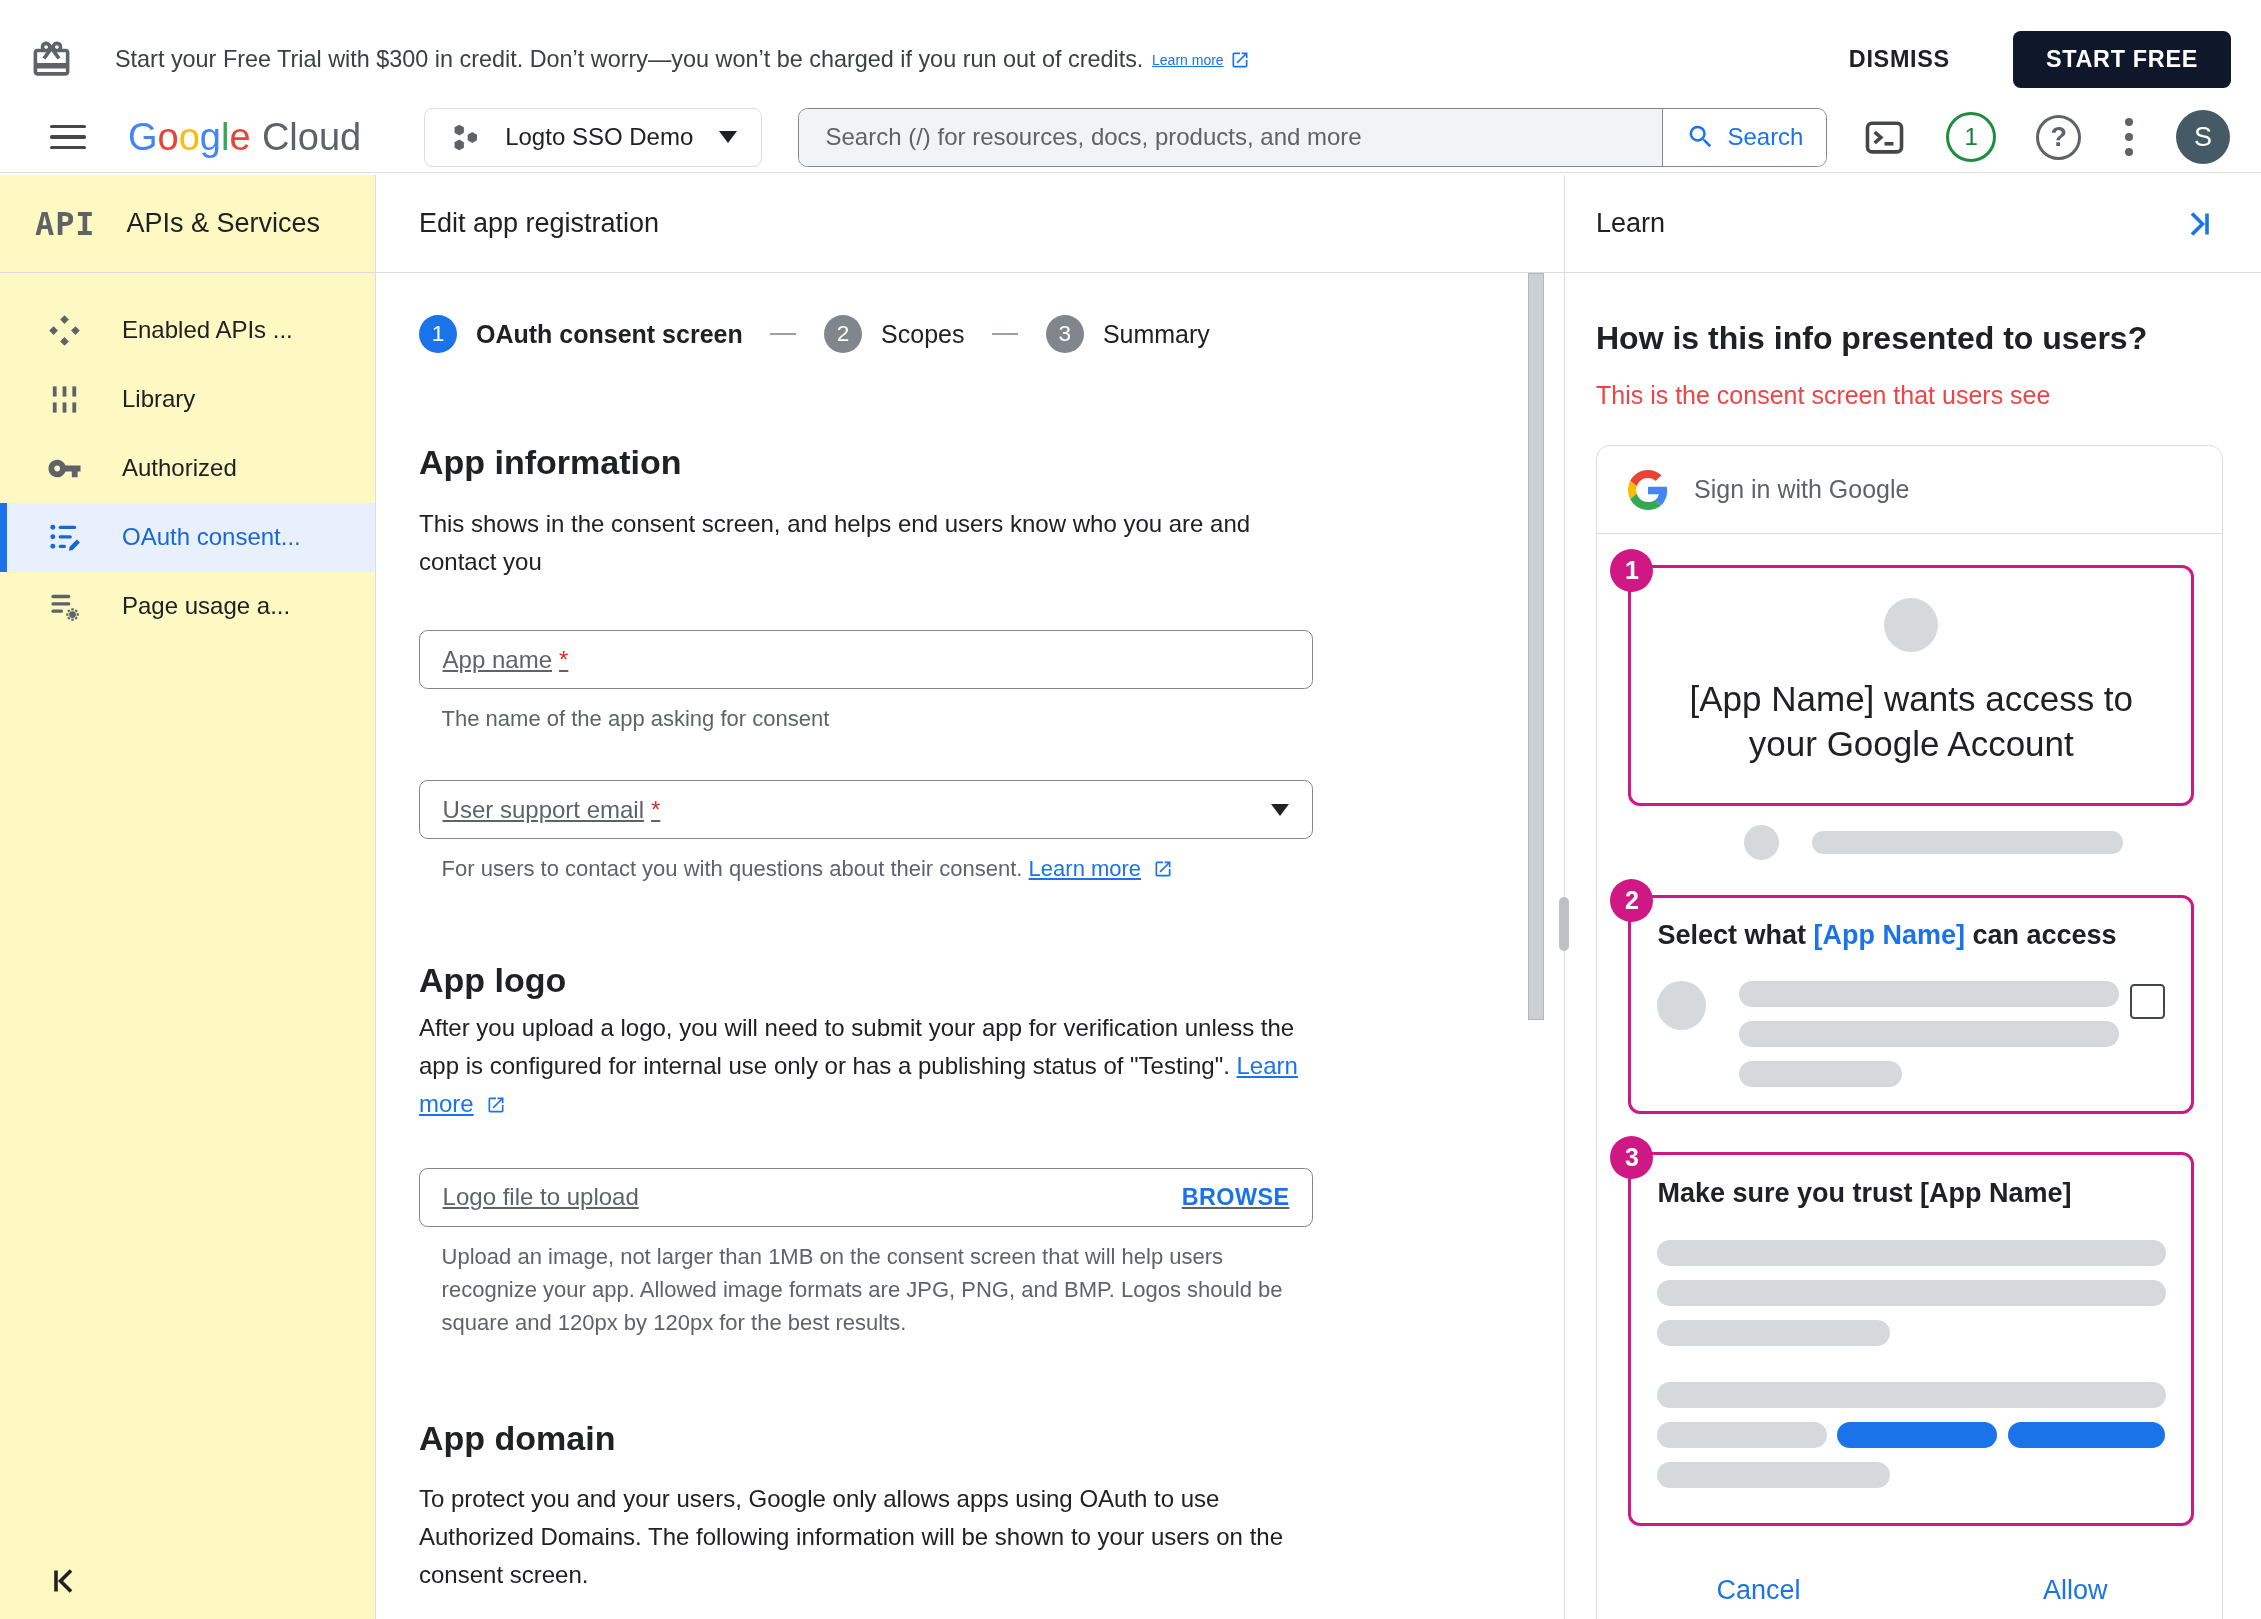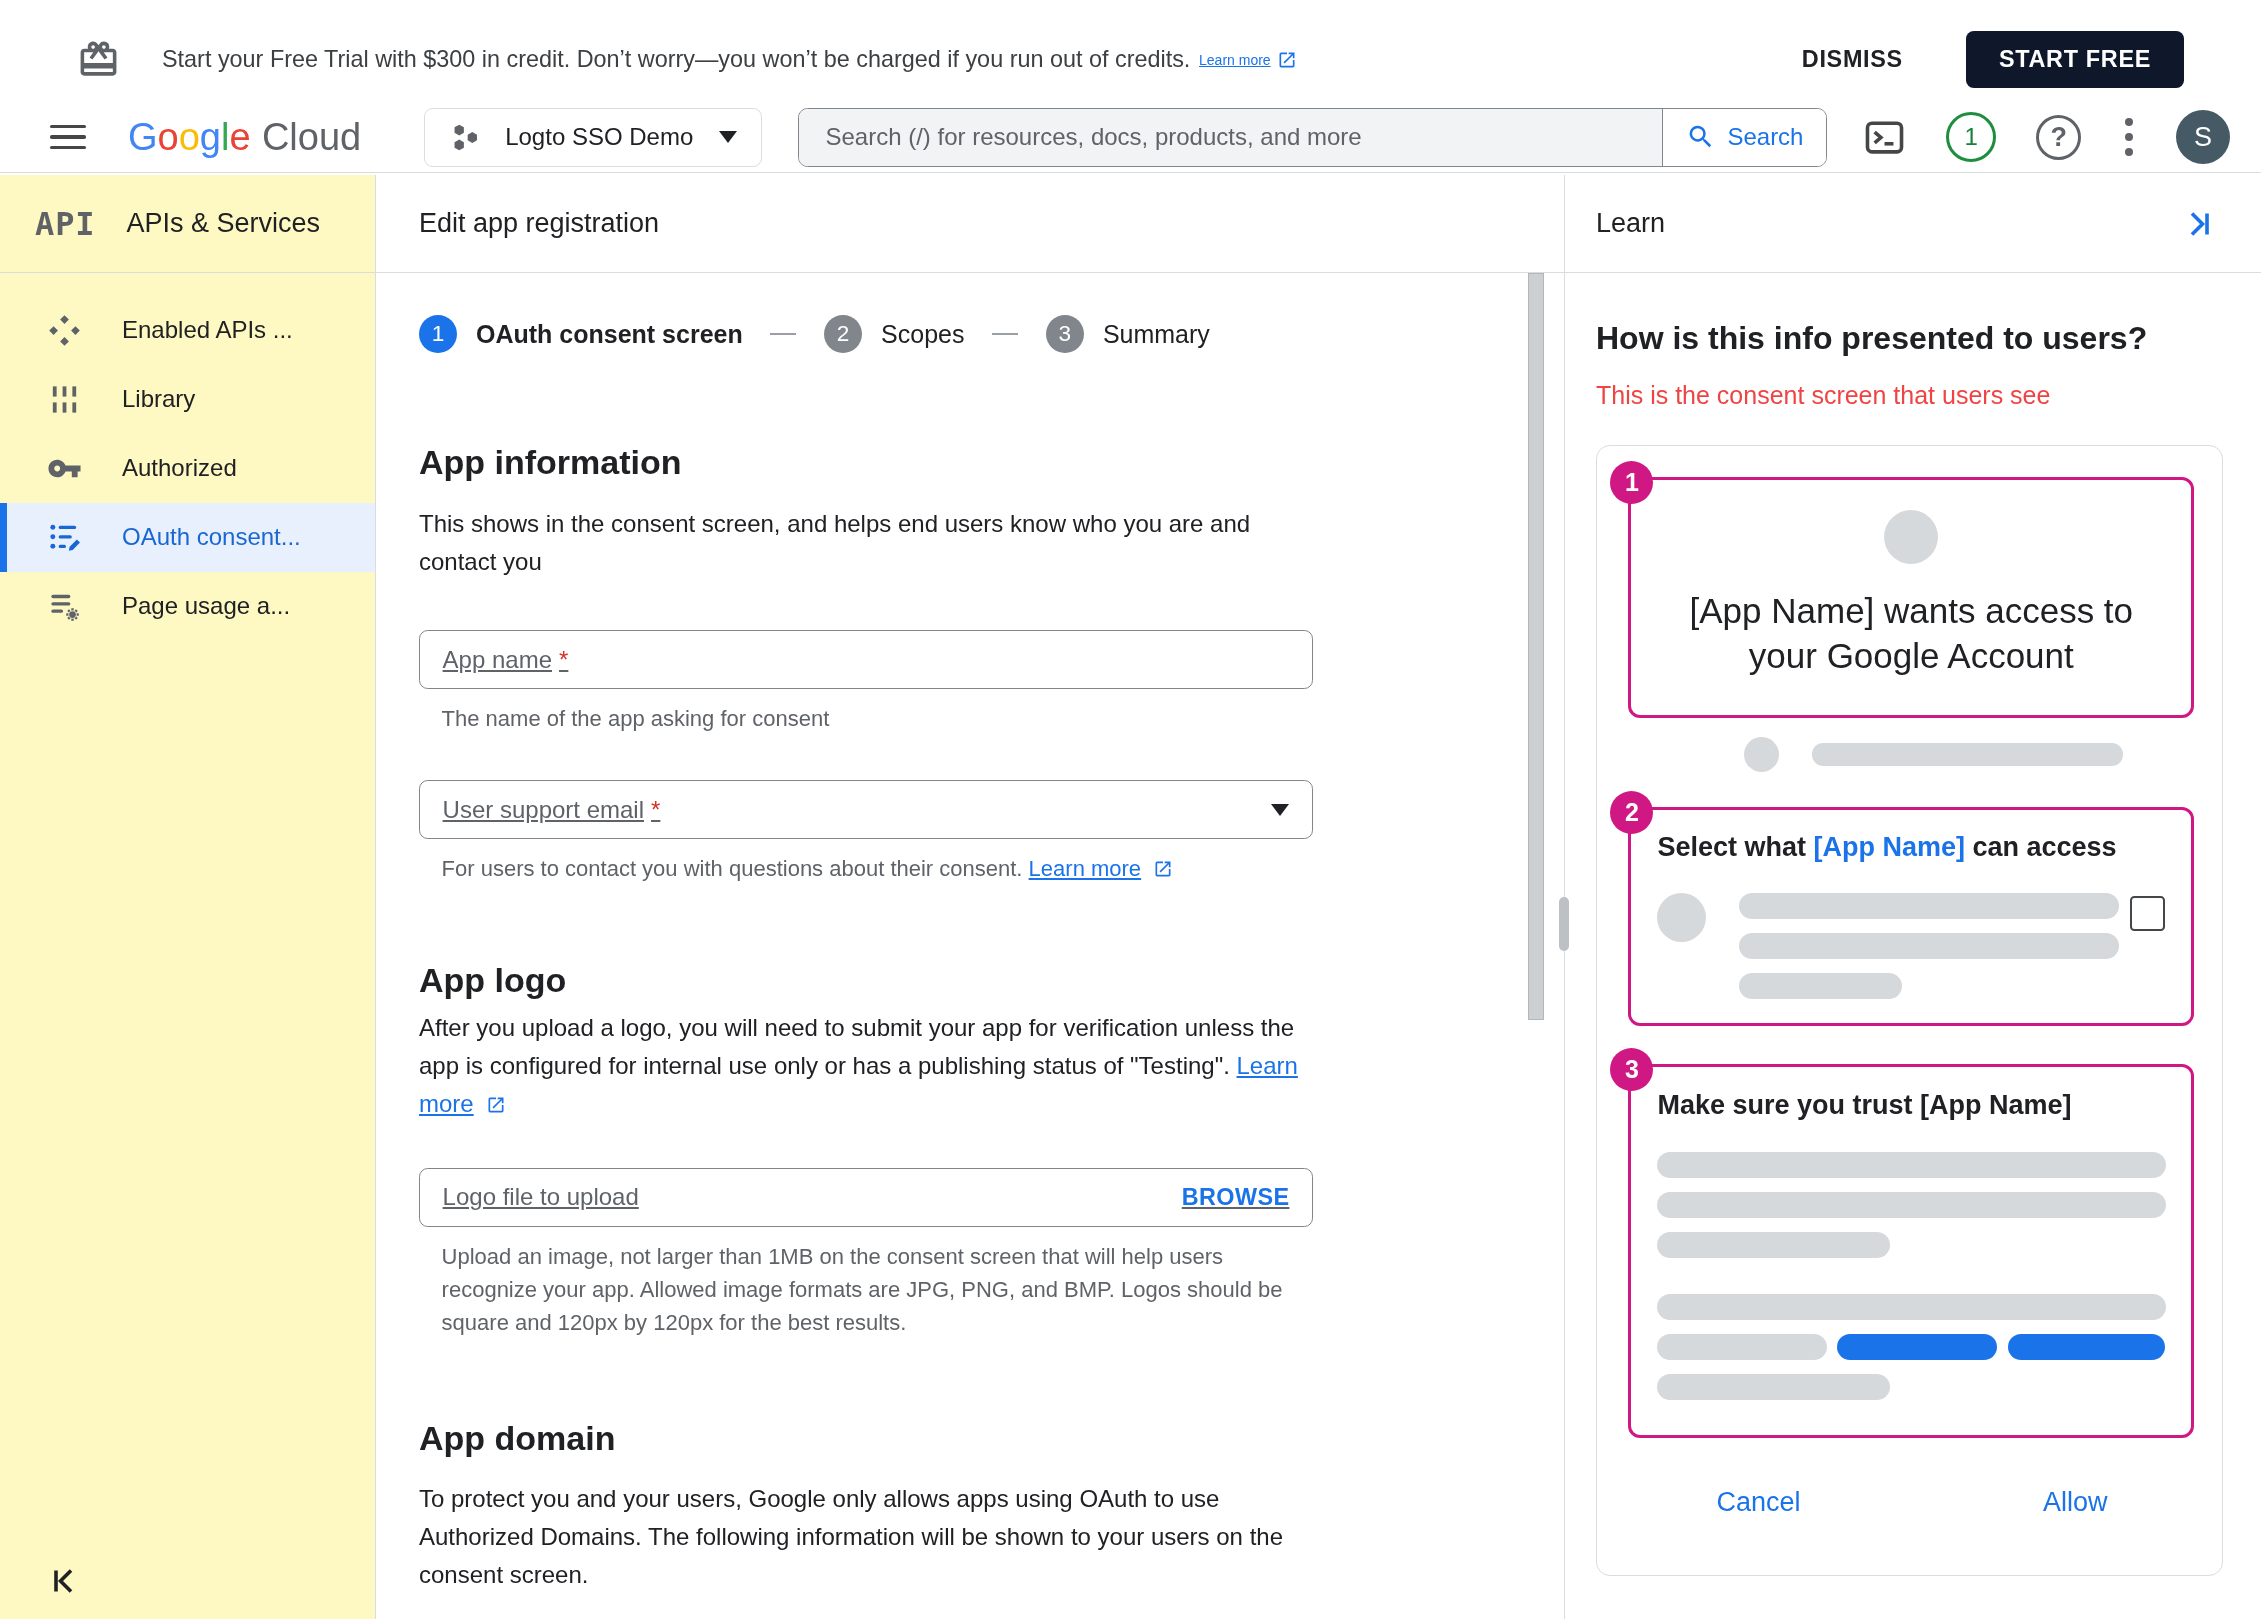--- a/index.html
+++ b/index.html
@@ -5,21 +5,21 @@
   html,body{margin:0;padding:0;}
   body{
     width:2261px;height:1620px;position:relative;overflow:hidden;background:#fff;
     color:#202124;font-family:"Liberation Sans","DejaVu Sans",sans-serif;
     -webkit-font-smoothing:antialiased;
   }
   svg{display:block;}
 
   
   .banner{position:absolute;top:0;left:0;width:100%;height:120px;box-sizing:border-box;
-    display:flex;align-items:center;padding:0 77px;border-bottom:0.9px solid #e8eaed;background:#fff;}
+    display:flex;align-items:center;padding:0 30px;border-bottom:0.9px solid #e8eaed;background:#fff;}
   .banner-gift{width:43px;height:43px;color:#5f6368;margin-right:42px;flex:none;}
   .banner-text{font-size:23.4px;color:#3c4043;}
   .banner-link{color:#1a73e8;text-decoration:underline;margin-left:8.7px;cursor:pointer;}
   .ext-icon{display:inline-block;width:20px;height:20px;vertical-align:-2.6px;margin-left:6px;color:#1a73e8;}
   .banner-spacer{flex:1;}
   .dismiss-btn{font-size:23.4px;font-weight:700;letter-spacing:0.7px;color:#202124;margin-right:63px;cursor:pointer;}
   .start-free-btn{background:#0f172a;color:#fff;font-size:23.4px;font-weight:700;letter-spacing:0.7px;
     padding:0 33px;height:57px;display:flex;align-items:center;border-radius:7.8px;cursor:pointer;}
 
   
@@ -394,20 +394,31 @@
             <path d="M8 5l7 7-7 7"></path>
             <line x1="18" y1="5" x2="18" y2="19"></line>
           </svg>
       </span>
     </div>
     <div class="learn-body">
       <div class="learn-heading">How is this info presented to users?</div>
       <div class="learn-sub">This is the consent screen that users see</div>
 
       <div class="consent-card">
+        <div class="consent-header">
+          <span class="g-logo">
+            <svg viewBox="0 0 48 48">
+                <path fill="#EA4335" d="M24 9.5c3.54 0 6.71 1.22 9.21 3.6l6.85-6.85C35.9 2.38 30.47 0 24 0 14.62 0 6.51 5.38 2.56 13.22l7.98 6.19C12.43 13.72 17.74 9.5 24 9.5z"></path>
+                <path fill="#4285F4" d="M46.98 24.55c0-1.57-.15-3.09-.38-4.55H24v9.02h12.94c-.58 2.96-2.26 5.48-4.78 7.18l7.73 6c4.51-4.18 7.09-10.36 7.09-17.65z"></path>
+                <path fill="#FBBC05" d="M10.53 28.59c-.48-1.45-.76-2.99-.76-4.59s.27-3.14.76-4.59l-7.98-6.19C.92 16.46 0 20.12 0 24c0 3.88.92 7.54 2.56 10.78l7.97-6.19z"></path>
+                <path fill="#34A853" d="M24 48c6.48 0 11.93-2.13 15.89-5.81l-7.73-6c-2.15 1.45-4.92 2.3-8.16 2.3-6.26 0-11.57-4.22-13.47-9.91l-7.98 6.19C6.51 42.62 14.62 48 24 48z"></path>
+              </svg>
+          </span>
+          <span>Sign in with Google</span>
+        </div>
         <div class="consent-body">
 
           <div class="hl-box box1">
             <span class="hl-badge">1</span>
             <div class="mock-avatar-lg"></div>
             <div class="box1-title">[App Name] wants access to your Google Account</div>
           </div>
 
           <div class="email-row">
             <div class="mock-avatar-sm"></div>

